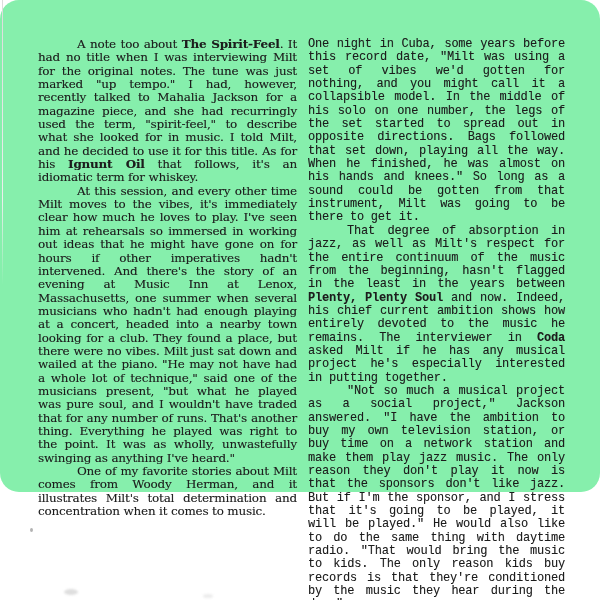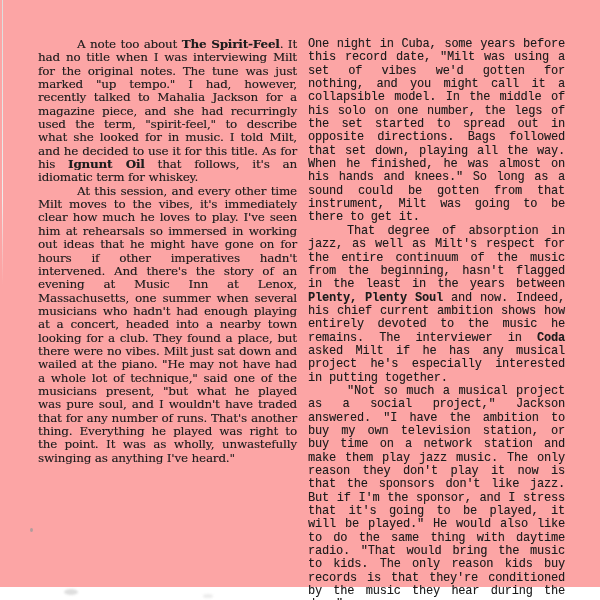--- a/index.html
+++ b/index.html
@@ -8,24 +8,25 @@
   }
   body {
     width: 600px;
     height: 600px;
     overflow: hidden;
     background: #ffffff;
   }
   .page {
     position: relative;
     width: 600px;
-    height: 587px;
-    background: #fca5a5;
+    height: 492px;
+    background: #86efac;
     color: #1c1c1c;
     font-family: "DejaVu Serif", serif;
+    border-radius: 19px;
   }
   .columns {
     position: absolute;
     left: 38px;
     top: 38px;
     display: flex;
     gap: 11px;
   }
   .column {
     font-size: 11.9px;
@@ -78,20 +79,21 @@
 
   <div class="artifact edge-line"></div>
   <div class="artifact speck-margin"></div>
   <div class="artifact smudge-bottom-1"></div>
   <div class="artifact smudge-bottom-2"></div>
 
   <div class="columns">
     <div class="column column-left">
         <p class="para indent"><span>A note too about </span><b>The Spirit-Feel</b><span>. It had no title when I was interviewing Milt for the original notes. The tune was just marked "up tempo." I had, however, recently talked to Mahalia Jackson for a magazine piece, and she had recurringly used the term, "spirit-feel," to describe what she looked for in music. I told Milt, and he decided to use it for this title. As for his </span><b>Ignunt Oil</b><span> that follows, it's an idiomatic term for whiskey.</span></p>
         <p class="para indent"><span>At this session, and every other time Milt moves to the vibes, it's immediately clear how much he loves to play. I've seen him at rehearsals so immersed in working out ideas that he might have gone on for hours if other imperatives hadn't intervened. And there's the story of an evening at Music Inn at Lenox, Massachusetts, one summer when several musicians who hadn't had enough playing at a concert, headed into a nearby town looking for a club. They found a place, but there were no vibes. Milt just sat down and wailed at the piano. "He may not have had a whole lot of technique," said one of the musicians present, "but what he played was pure soul, and I wouldn't have traded that for any number of runs. That's another thing. Everything he played was right to the point. It was as wholly, unwastefully swinging as anything I've heard."</span></p>
+        <p class="para indent"><span>One of my favorite stories about Milt comes from Woody Herman, and it illustrates Milt's total determination and concentration when it comes to music.</span></p>
       </div>
     <div class="column column-right">
         <p class="para"><span>One night in Cuba, some years before this record date, "Milt was using a set of vibes we'd gotten for nothing, and you might call it a collapsible model. In the middle of his solo on one number, the legs of the set started to spread out in opposite directions. Bags followed that set down, playing all the way. When he finished, he was almost on his hands and knees." So long as a sound could be gotten from that instrument, Milt was going to be there to get it.</span></p>
         <p class="para indent"><span>That degree of absorption in jazz, as well as Milt's respect for the entire continuum of the music from the beginning, hasn't flagged in the least in the years between </span><b>Plenty, Plenty Soul</b><span> and now. Indeed, his chief current ambition shows how entirely devoted to the music he remains. The interviewer in </span><b>Coda</b><span> asked Milt if he has any musical project he's especially interested in putting together.</span></p>
         <p class="para indent"><span>"Not so much a musical project as a social project," Jackson answered. "I have the ambition to buy my own television station, or buy time on a network station and make them play jazz music. The only reason they don't play it now is that the sponsors don't like jazz. But if I'm the sponsor, and I stress that it's going to be played, it will be played." He would also like to do the same thing with daytime radio. "That would bring the music to kids. The only reason kids buy records is that they're conditioned by the music they hear during the day."</span></p>
         <p class="para indent"><span>It would also help a lot if Milt were</span></p>
       </div>
   </div>
 
 </div>

